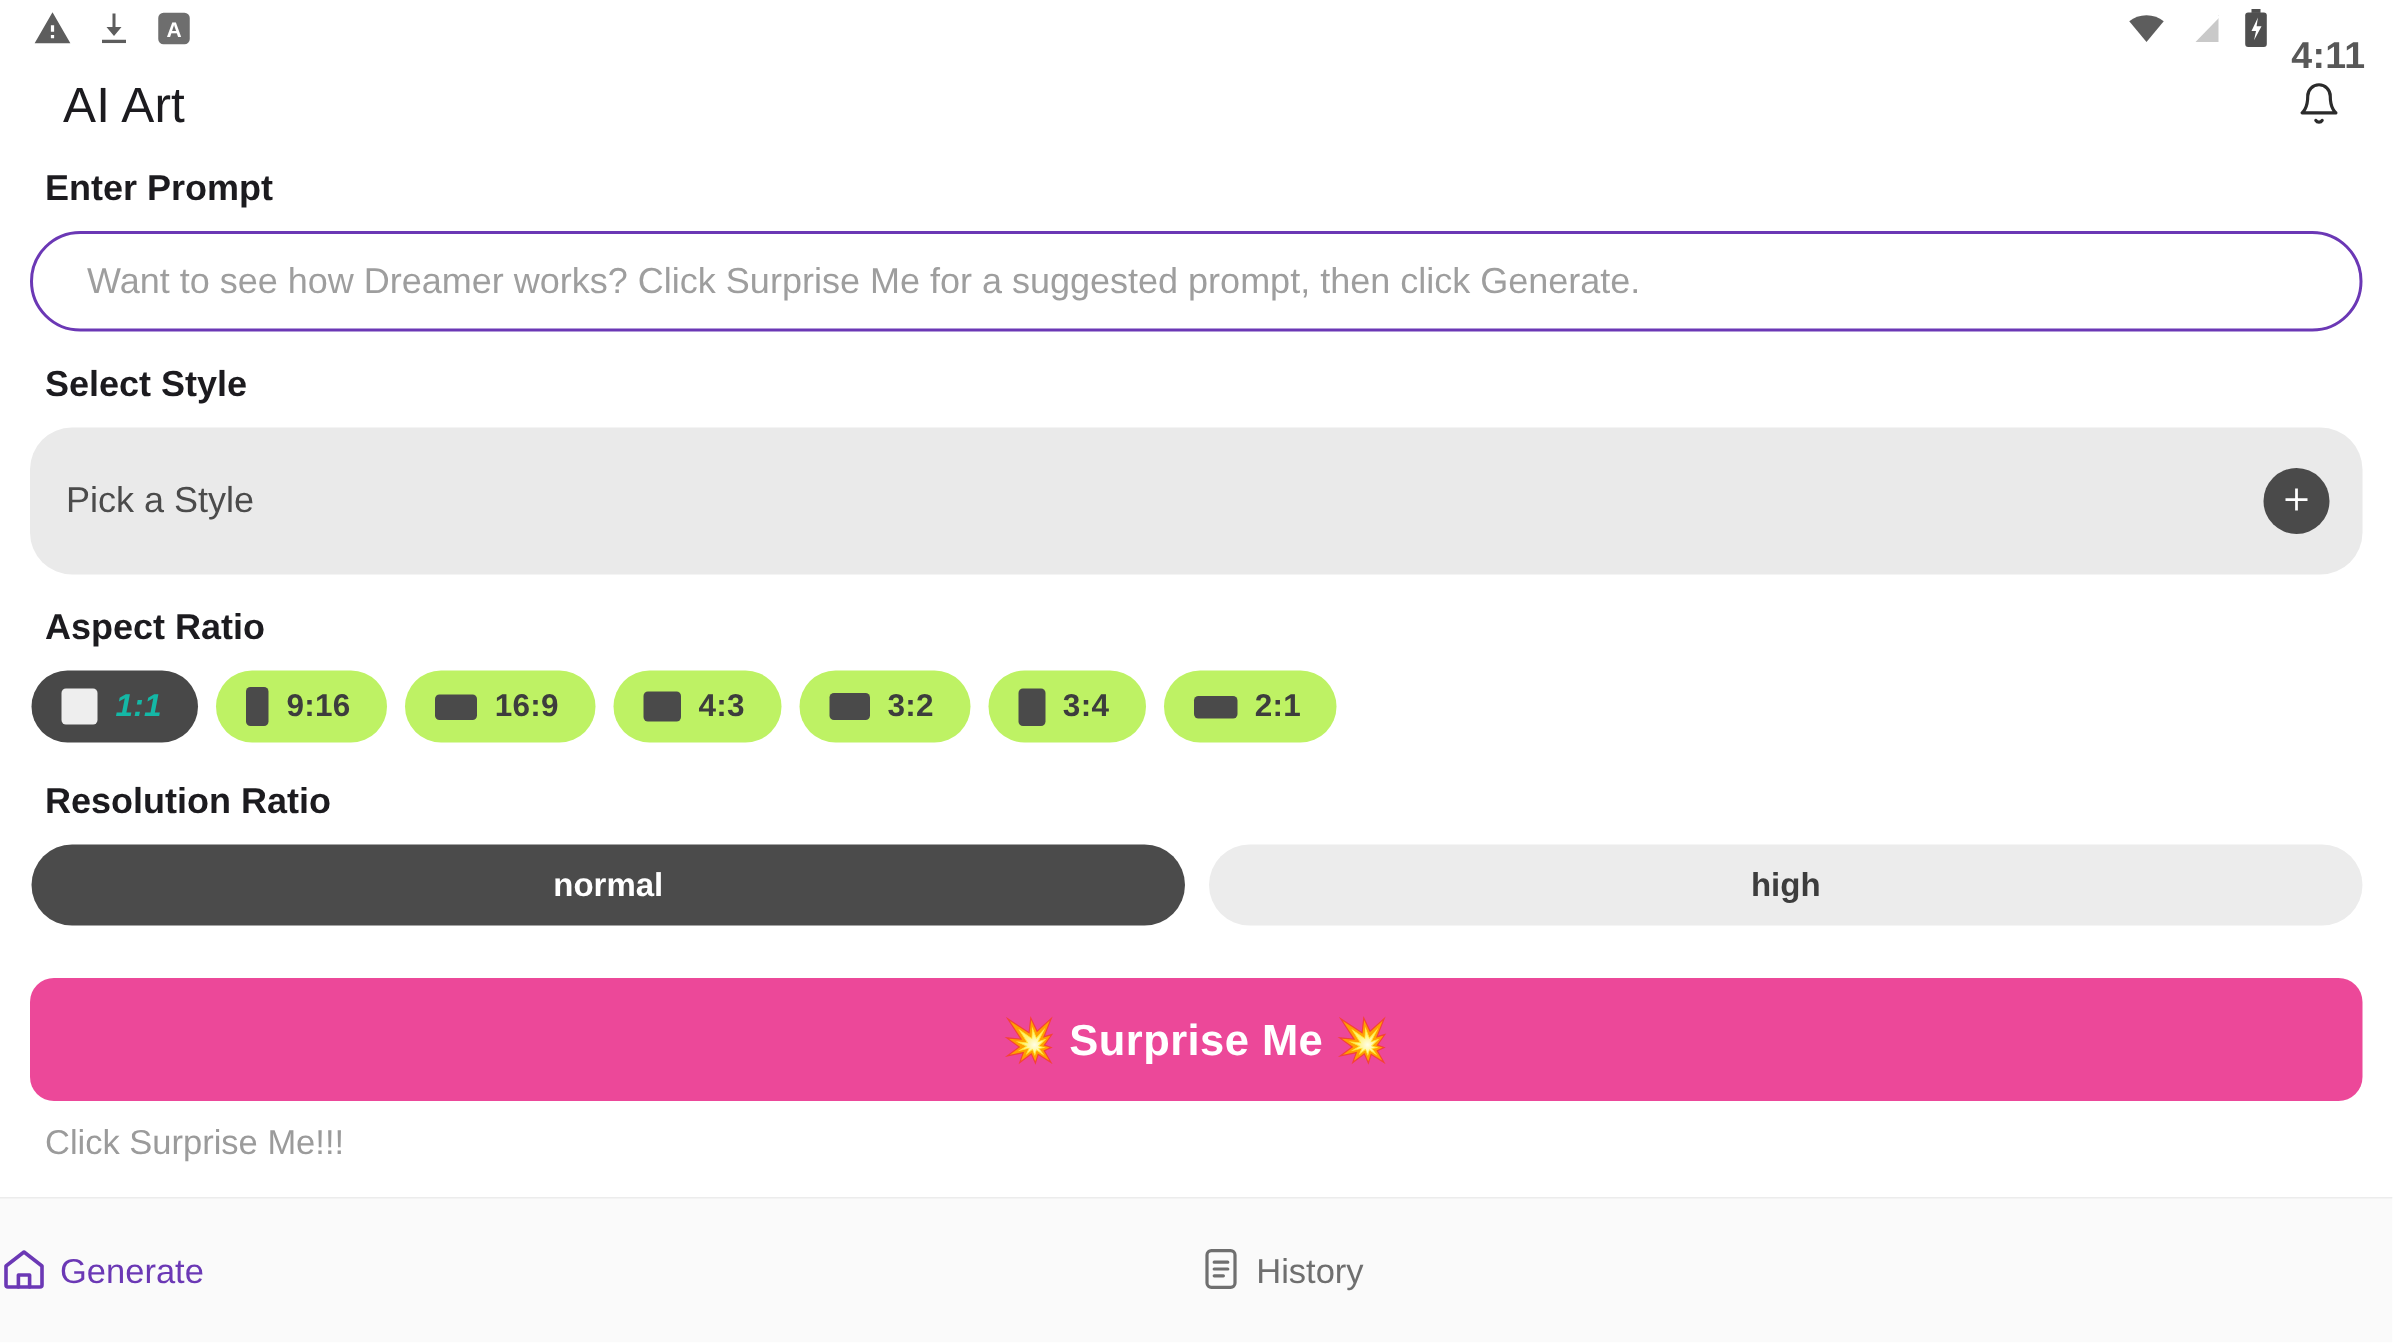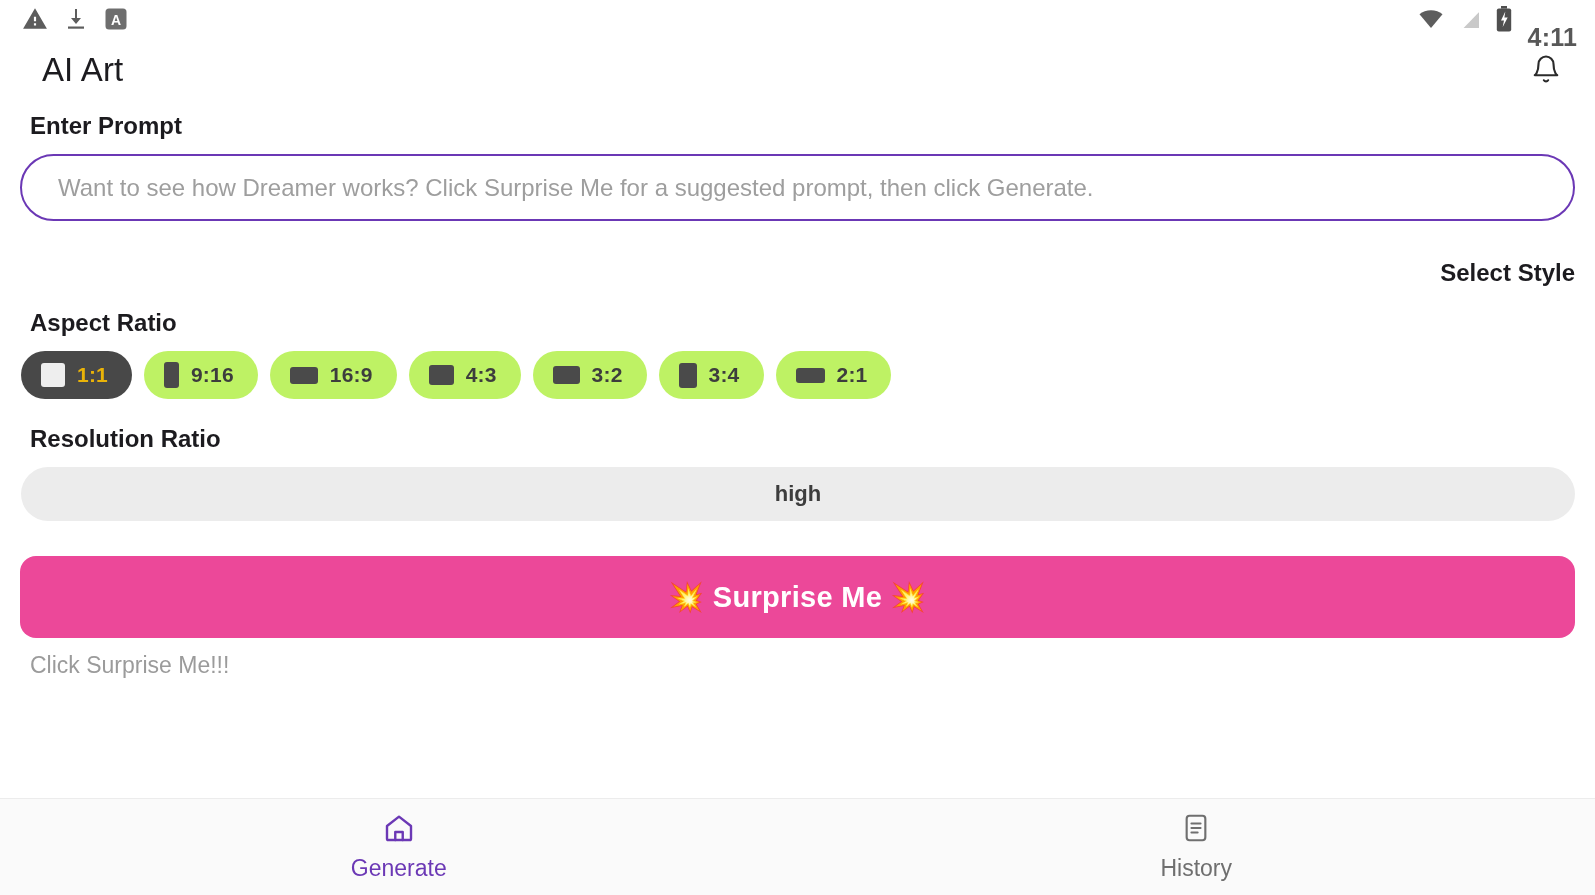--- a/index.html
+++ b/index.html
@@ -139,21 +139,21 @@
     cursor: pointer;
     font-family: "Liberation Sans", sans-serif;
   }
   .chip.selected { background: #484848; }
   .chip-label {
     font-size: 21px;
     font-weight: 700;
     color: #3d3d3d;
     letter-spacing: 0.2px;
   }
-  .chip.selected .chip-label { color: #eab308; }
+  .chip.selected .chip-label { color: #14b8a6; font-style: italic; }
   .chip-glyph { background: #4a4a4a; border-radius: 3px; flex: 0 0 auto; }
   .chip.selected .chip-glyph { background: #eeeeee; }
   .g-1-1  { width: 24px; height: 24px; }
   .g-9-16 { width: 15px; height: 26px; }
   .g-16-9 { width: 28px; height: 17px; }
   .g-4-3  { width: 25px; height: 20px; }
   .g-3-2  { width: 27px; height: 18px; }
   .g-3-4  { width: 18px; height: 25px; }
   .g-2-1  { width: 29px; height: 15px; }
 
@@ -204,21 +204,20 @@
   .bottom-nav {
     flex: 0 0 97px;
     display: flex;
     align-items: center;
     background: #fafafa;
     border-top: 1px solid #ececec;
   }
   .nav-item {
     flex: 1 1 0;
     display: flex;
-    flex-direction: column;
     align-items: center;
     gap: 8px;
     background: transparent;
     border: none;
     cursor: pointer;
     font-family: "Liberation Sans", sans-serif;
   }
   .nav-label { font-size: 23px; color: #6f6f6f; }
   .nav-item.active .nav-label { color: #6b38b5; }
 </style>
@@ -282,21 +281,31 @@
     </button>
   </div>
 
   <div class="content">
 
     
     <div class="section-label">Enter Prompt</div>
     <input class="prompt-field" type="text" placeholder="Want to see how Dreamer works? Click Surprise Me for a suggested prompt, then click Generate." style="">
 
     
-    <div class="section-label" style="margin-top:38px;text-align:right;">Select Style</div>
+    <div class="section-label" style="margin-top:22px;">Select Style</div>
+    <div class="style-picker">
+      <span class="style-placeholder">Pick a Style</span>
+      <button class="add-style-btn">
+        <span>
+          <svg width="22" height="22" viewBox="0 0 24 24">
+              <path fill="#ffffff" d="M11 4h2v7h7v2h-7v7h-2v-7H4v-2h7V4z"></path>
+            </svg>
+        </span>
+      </button>
+    </div>
 
     
     <div class="section-label" style="margin-top:22px;">Aspect Ratio</div>
     <div class="chip-row">
       <button class="chip selected">
         <span class="chip-glyph g-1-1"></span>
         <span class="chip-label">1:1</span>
       </button>
       <button class="chip">
         <span class="chip-glyph g-9-16"></span>
@@ -320,20 +329,21 @@
       </button>
       <button class="chip">
         <span class="chip-glyph g-2-1"></span>
         <span class="chip-label">2:1</span>
       </button>
     </div>
 
     
     <div class="section-label" style="margin-top:26px;">Resolution Ratio</div>
     <div class="res-row">
+      <button class="res-btn selected">normal</button>
       <button class="res-btn">high</button>
     </div>
 
     
     <button class="surprise-btn">💥 Surprise Me 💥</button>
 
     <div class="status-message">Click Surprise Me!!!</div>
   </div>
 
   <div class="bottom-nav">

